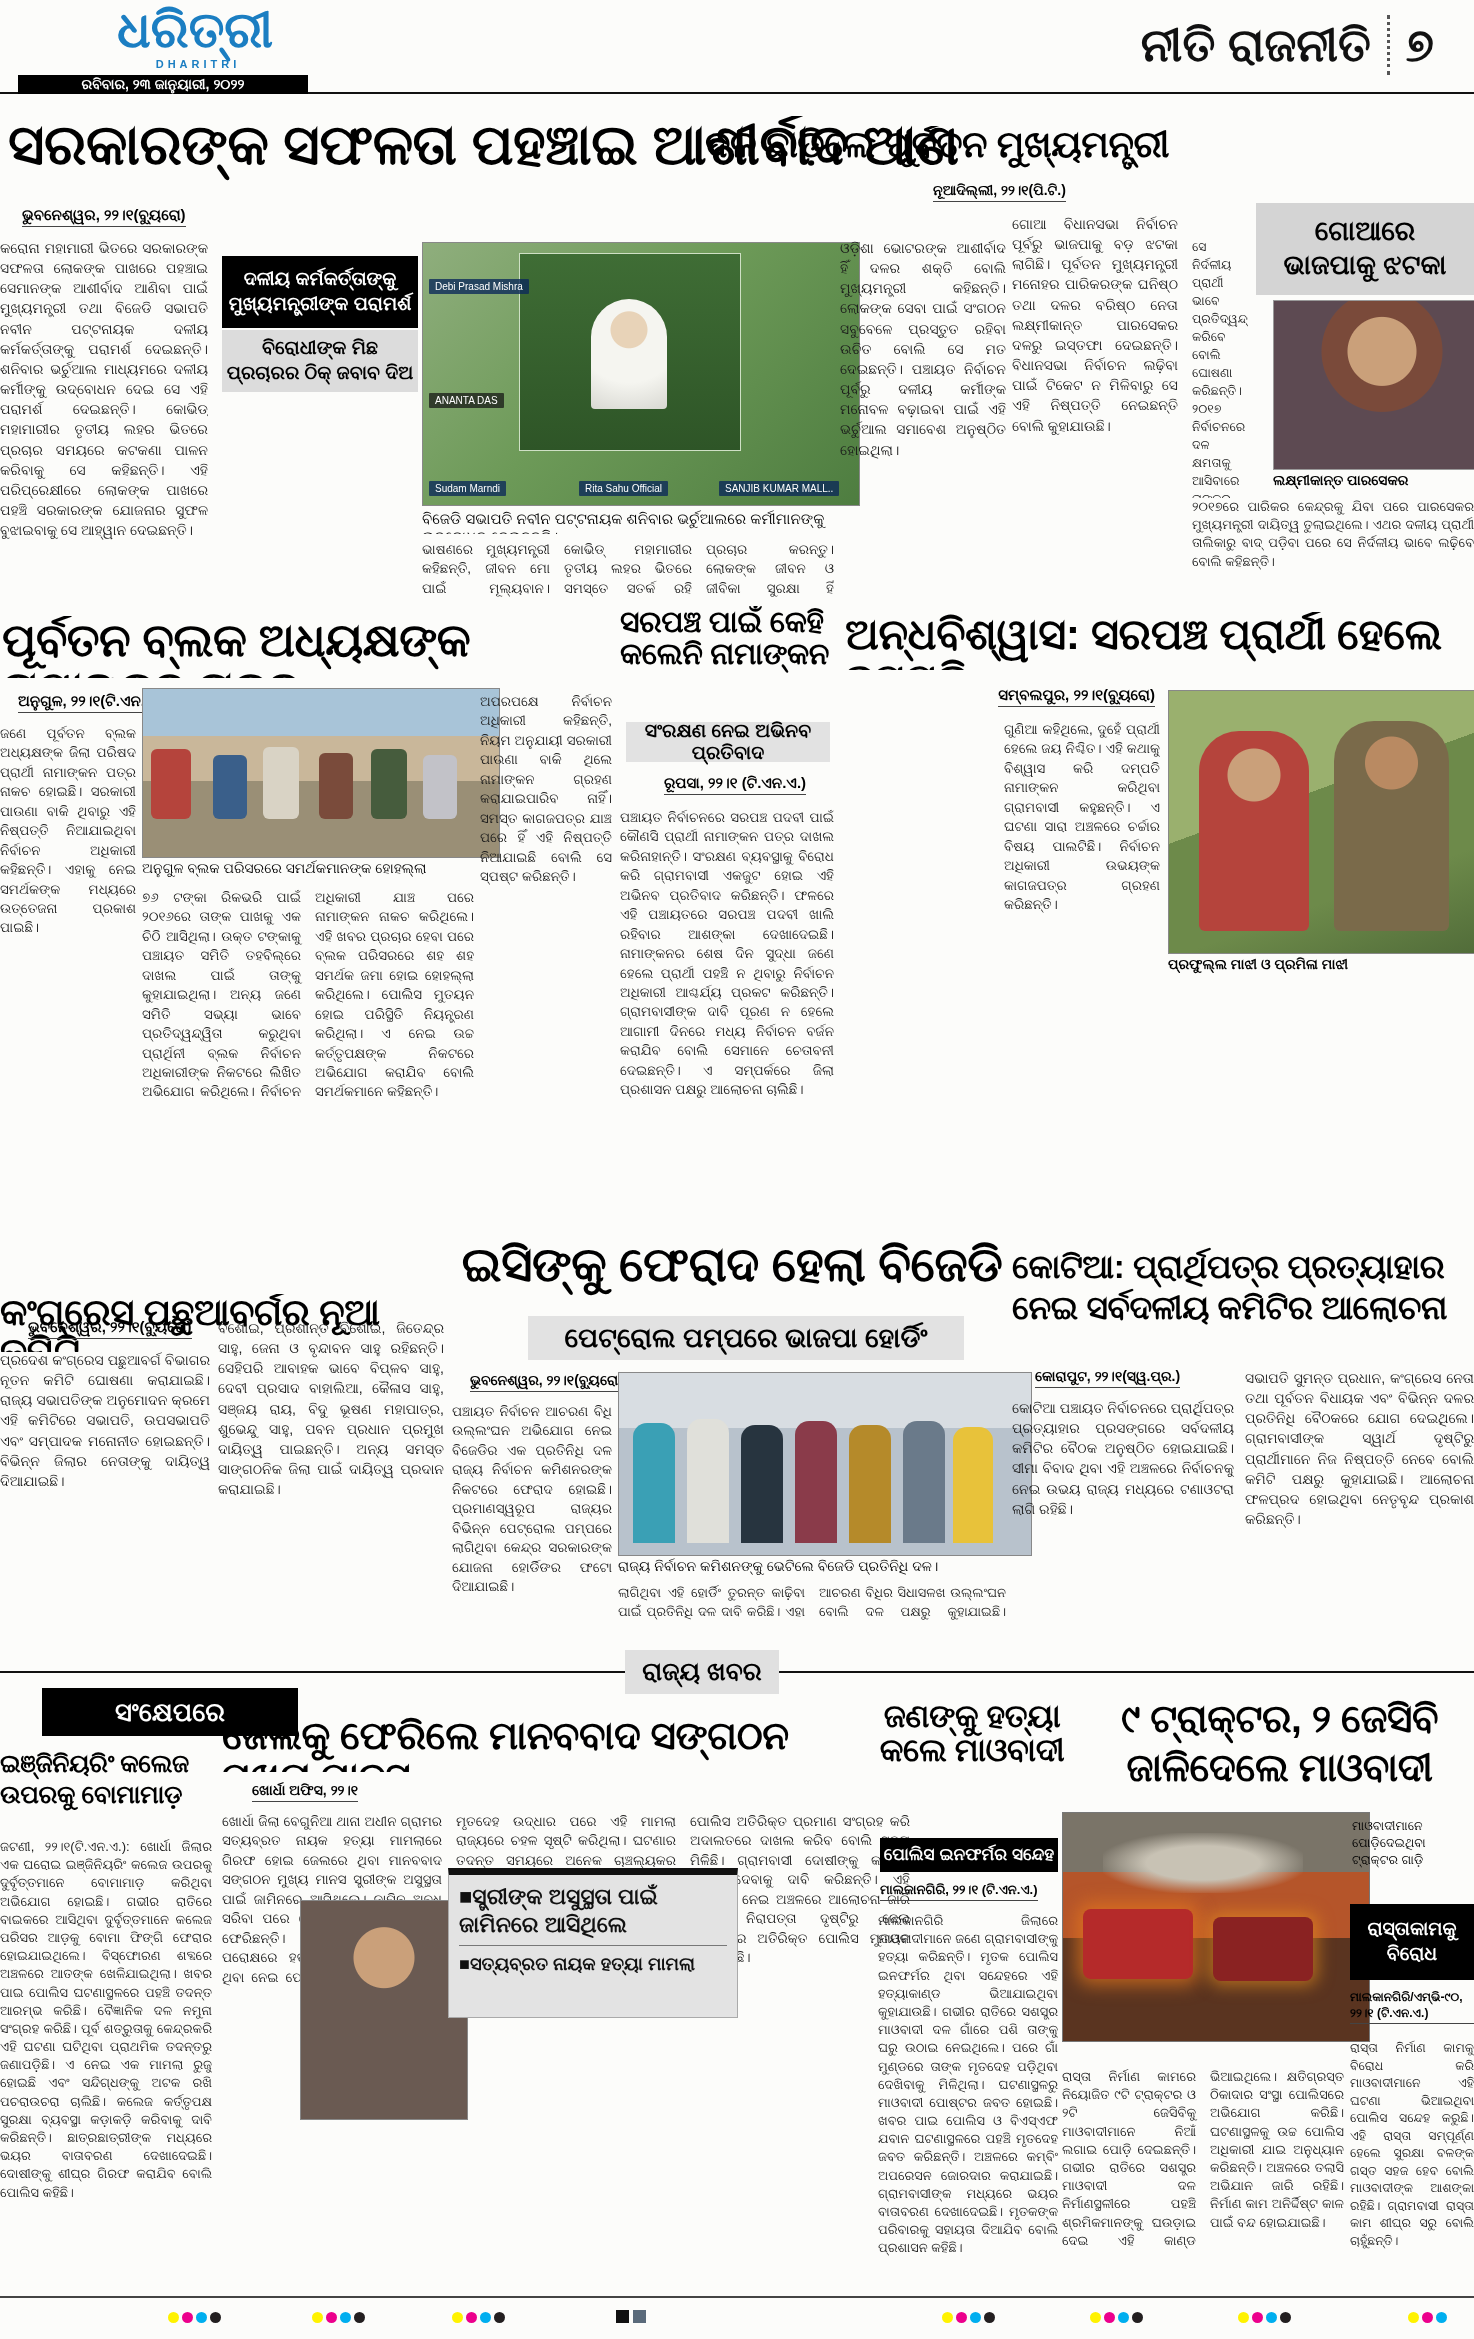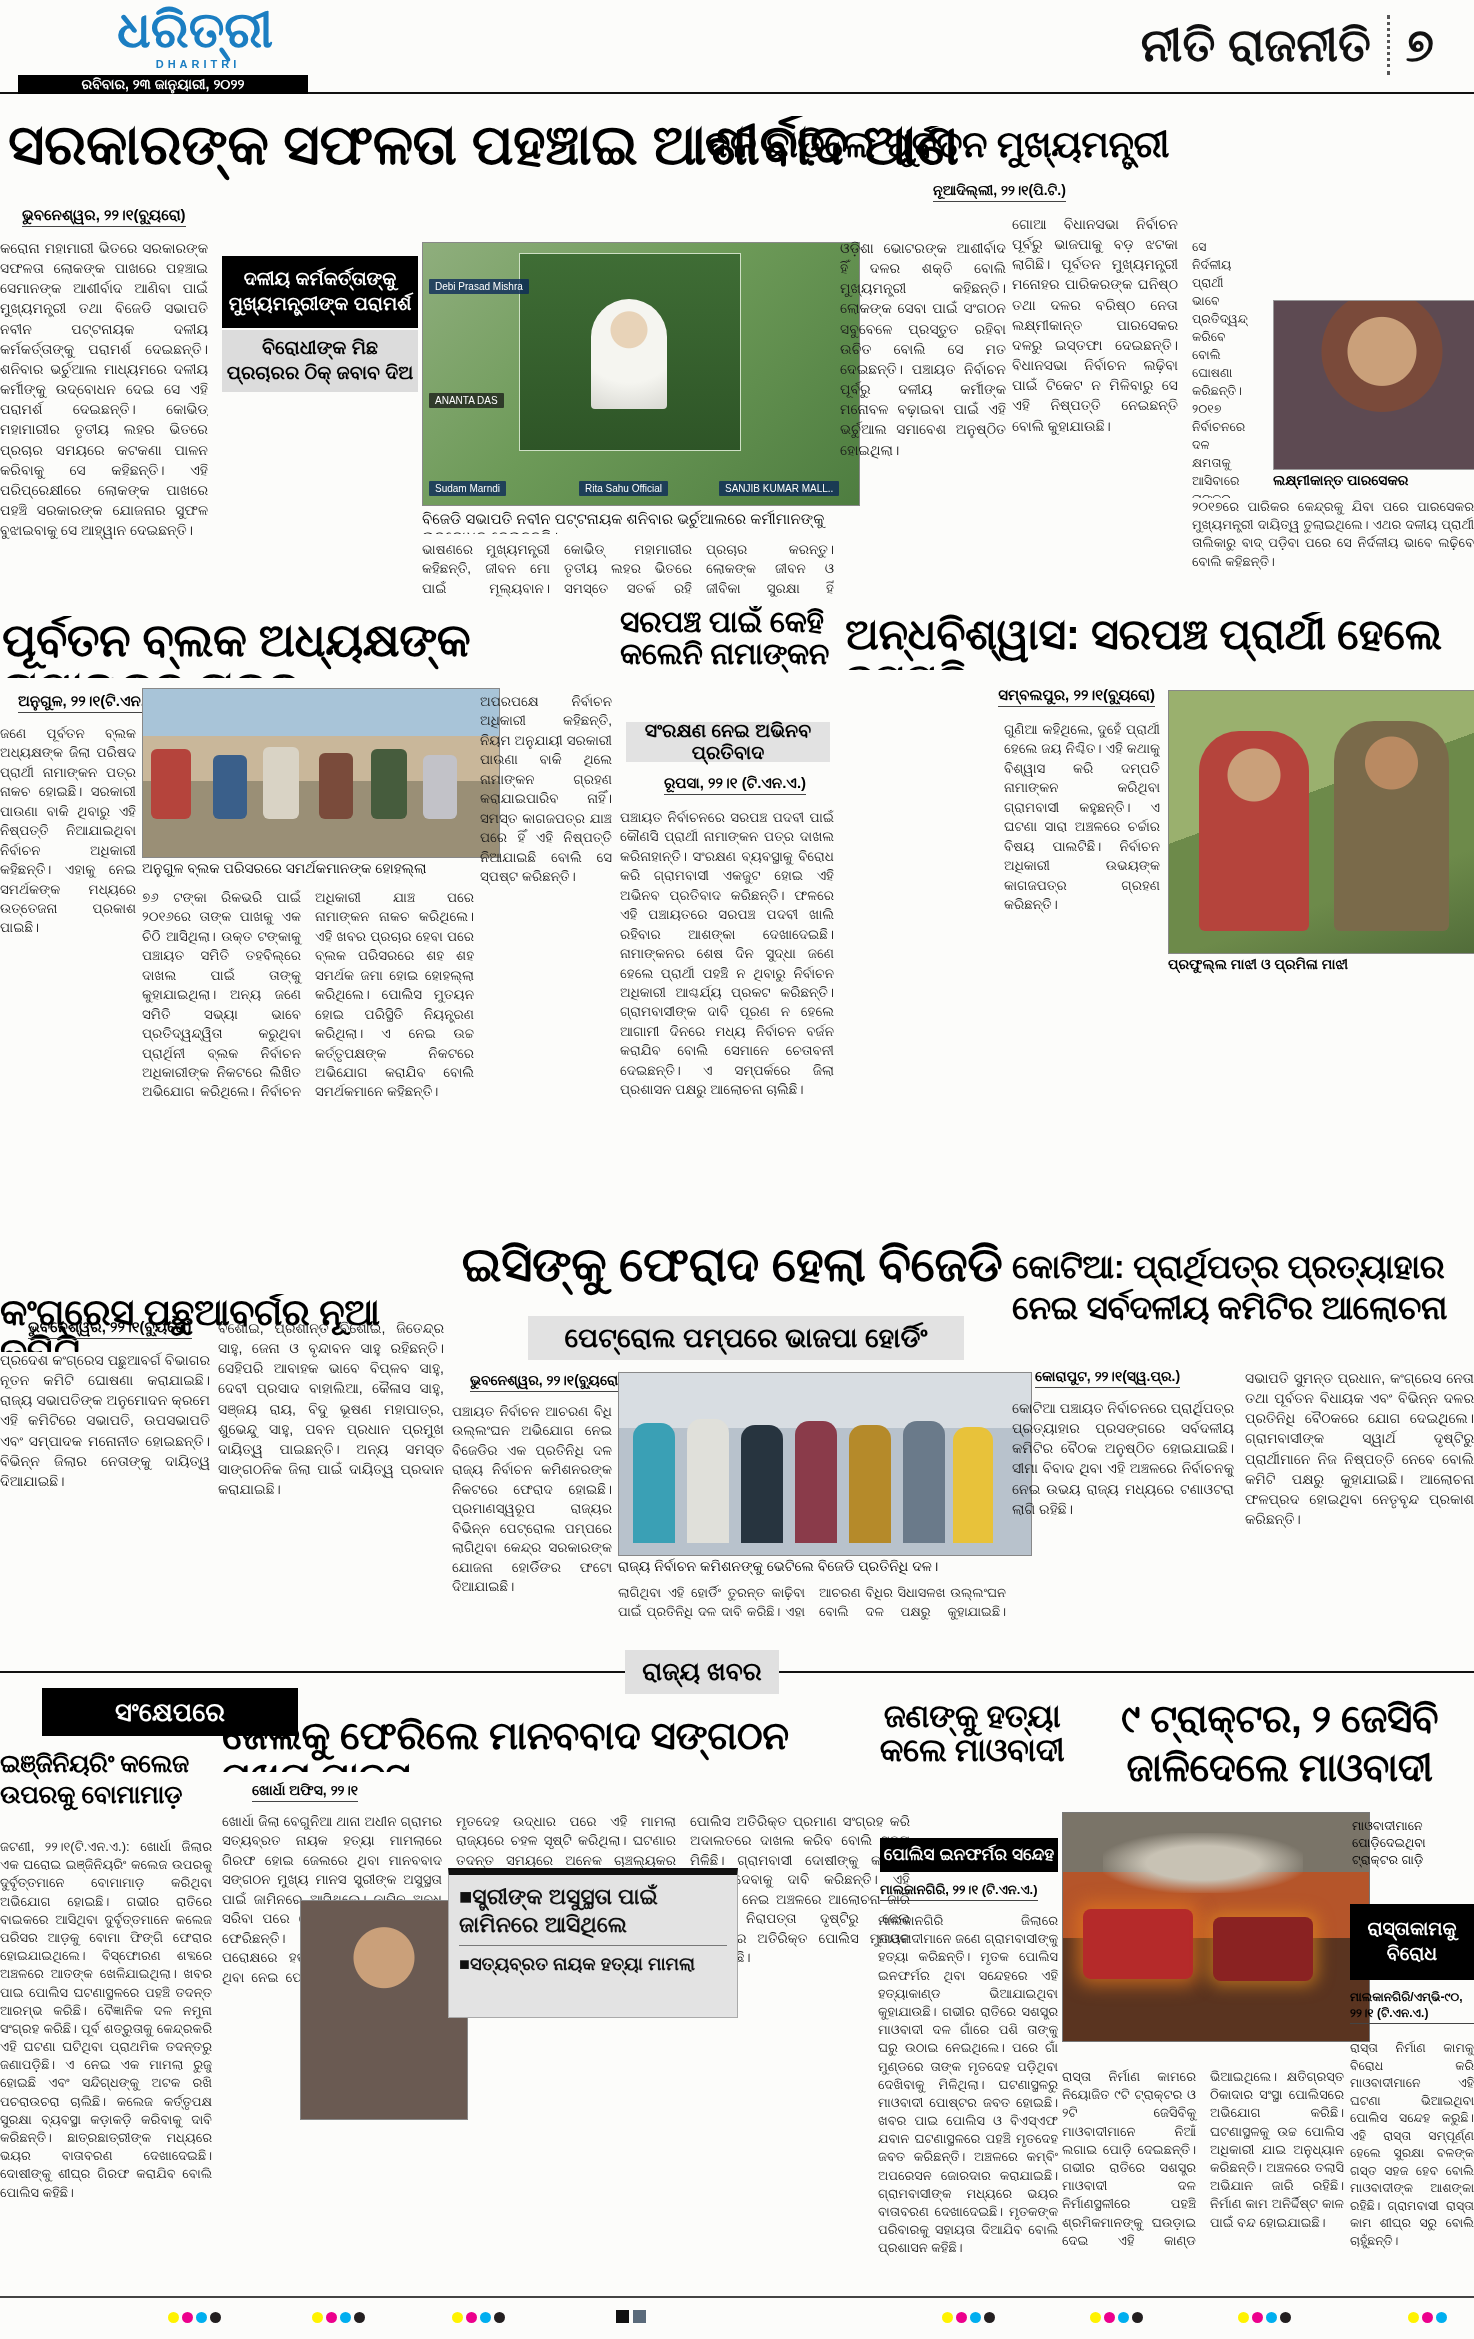--- a/index.html
+++ b/index.html
@@ -58,20 +58,24 @@
   <div class="abs caption" style="left:422px;top:510px;width:412px;height:24px;font-size:15px;">ବିଜେଡି ସଭାପତି ନବୀନ ପଟ୍ଟନାୟକ ଶନିବାର ଭର୍ଚୁଆଲରେ କର୍ମୀମାନଙ୍କୁ ଉଦ୍‌ବୋଧନ ଦେଉଛନ୍ତି।</div>
   <div class="abs body-txt cols3" style="left:422px;top:540px;width:412px;height:66px;font-size:13.5px;">ଭାଷଣରେ ମୁଖ୍ୟମନ୍ତ୍ରୀ କହିଛନ୍ତି, ଜୀବନ ମୋ ପାଇଁ ମୂଲ୍ୟବାନ। କୋଭିଡ୍ ମହାମାରୀର ତୃତୀୟ ଲହର ଭିତରେ ସମସ୍ତେ ସତର୍କ ରହି ପ୍ରଚାର କରନ୍ତୁ। ଲୋକଙ୍କ ଜୀବନ ଓ ଜୀବିକା ସୁରକ୍ଷା ହିଁ ସରକାରଙ୍କ ପ୍ରାଥମିକତା ବୋଲି ସେ କହିଛନ୍ତି।</div>
   <div class="abs body-txt" style="left:840px;top:238px;width:166px;height:370px;">ଓଡ଼ିଶା ଭୋଟରଙ୍କ ଆଶୀର୍ବାଦ ହିଁ ଦଳର ଶକ୍ତି ବୋଲି ମୁଖ୍ୟମନ୍ତ୍ରୀ କହିଛନ୍ତି। ଲୋକଙ୍କ ସେବା ପାଇଁ ସଂଗଠନ ସବୁବେଳେ ପ୍ରସ୍ତୁତ ରହିବା ଉଚିତ ବୋଲି ସେ ମତ ଦେଇଛନ୍ତି। ପଞ୍ଚାୟତ ନିର୍ବାଚନ ପୂର୍ବରୁ ଦଳୀୟ କର୍ମୀଙ୍କ ମନୋବଳ ବଢ଼ାଇବା ପାଇଁ ଏହି ଭର୍ଚୁଆଲ ସମାବେଶ ଅନୁଷ୍ଠିତ ହୋଇଥିଲା।</div>
 
   <div class="abs headline" style="left:705px;top:126px;width:474px;height:52px;font-size:37px;">ଦଳ ଛାଡ଼ିଲେ ପୂର୍ବତନ ମୁଖ୍ୟମନ୍ତ୍ରୀ</div>
   <div class="abs dateline" style="left:933px;top:182px;width:180px;font-size:14px;"><span>ନୂଆଦିଲ୍ଲୀ, ୨୨।୧(ପି.ଟି.)</span></div>
   <div class="abs body-txt" style="left:1012px;top:214px;width:166px;height:394px;">ଗୋଆ ବିଧାନସଭା ନିର୍ବାଚନ ପୂର୍ବରୁ ଭାଜପାକୁ ବଡ଼ ଝଟକା ଲାଗିଛି। ପୂର୍ବତନ ମୁଖ୍ୟମନ୍ତ୍ରୀ ମନୋହର ପାରିକରଙ୍କ ଘନିଷ୍ଠ ତଥା ଦଳର ବରିଷ୍ଠ ନେତା ଲକ୍ଷ୍ମୀକାନ୍ତ ପାରସେକର ଦଳରୁ ଇସ୍ତଫା ଦେଇଛନ୍ତି। ବିଧାନସଭା ନିର୍ବାଚନ ଲଢ଼ିବା ପାଇଁ ଟିକେଟ ନ ମିଳିବାରୁ ସେ ଏହି ନିଷ୍ପତ୍ତି ନେଇଛନ୍ତି ବୋଲି କୁହାଯାଉଛି।</div>
   <div class="abs body-txt" style="left:840px;top:238px;width:166px;height:0px;"></div>
   <div class="abs body-txt" style="left:840px;top:612px;width:0;height:0;"></div>
 
+  <div class="abs greybox" style="left:1256px;top:203px;width:218px;height:92px;font-size:27px;line-height:1.25;flex-direction:column;background:#d4d4d4;">
+    <span>ଗୋଆରେ</span>
+    <span>ଭାଜପାକୁ ଝଟକା</span>
+  </div>
   <div class="abs photo" style="left:1273px;top:300px;width:192px;height:168px;background:radial-gradient(circle at 50% 30%,#caa07a 0 34px,#7a4a3a 35px 60px,#5d4a52 61px 100%);border:1px solid #999;"></div>
   <div class="abs caption" style="left:1273px;top:472px;width:192px;height:22px;font-weight:700;">ଲକ୍ଷ୍ମୀକାନ୍ତ ପାରସେକର</div>
   <div class="abs body-sm" style="left:1192px;top:498px;width:282px;height:110px;">୨୦୧୭ରେ ପାରିକର କେନ୍ଦ୍ରକୁ ଯିବା ପରେ ପାରସେକର ମୁଖ୍ୟମନ୍ତ୍ରୀ ଦାୟିତ୍ୱ ତୁଲାଇଥିଲେ। ଏଥର ଦଳୀୟ ପ୍ରାର୍ଥୀ ତାଲିକାରୁ ବାଦ୍ ପଡ଼ିବା ପରେ ସେ ନିର୍ଦଳୀୟ ଭାବେ ଲଢ଼ିବେ ବୋଲି କହିଛନ୍ତି।</div>
   <div class="abs body-txt" style="left:1192px;top:238px;width:56px;height:260px;font-size:12.5px;">ସେ ନିର୍ଦଳୀୟ ପ୍ରାର୍ଥୀ ଭାବେ ପ୍ରତିଦ୍ୱନ୍ଦ୍ୱିତା କରିବେ ବୋଲି ଘୋଷଣା କରିଛନ୍ତି। ୨୦୧୭ ନିର୍ବାଚନରେ ଦଳ କ୍ଷମତାକୁ ଆସିବାରେ ତାଙ୍କର ଗୁରୁତ୍ୱପୂର୍ଣ୍ଣ ଭୂମିକା ଥିଲା। ଏଥର ପ୍ରାର୍ଥୀ ତାଲିକାରୁ ବାଦ୍ ପଡ଼ିବା ପରେ ସେ ଅସନ୍ତୋଷ ପ୍ରକାଶ କରିଥିଲେ। ଏହି ଘଟଣା ଦଳ ପାଇଁ ବଡ଼ ଧକ୍କା ବୋଲି ରାଜନୈତିକ ମହଲରେ ଆଲୋଚନା ହେଉଛି।</div>
 
   <div class="abs headline" style="left:2px;top:616px;width:610px;height:62px;font-size:46px;">ପୂର୍ବତନ ବ୍ଲକ ଅଧ୍ୟକ୍ଷଙ୍କ ନାମାଙ୍କନ ନାକଚ</div>
   <div class="abs dateline" style="left:18px;top:692px;width:220px;"><span>ଅନୁଗୁଳ, ୨୨।୧(ଟି.ଏନ.ଏ.)</span></div>
   <div class="abs body-txt" style="left:0;top:724px;width:136px;height:506px;font-size:13.5px;">ଜଣେ ପୂର୍ବତନ ବ୍ଲକ ଅଧ୍ୟକ୍ଷଙ୍କ ଜିଲା ପରିଷଦ ପ୍ରାର୍ଥୀ ନାମାଙ୍କନ ପତ୍ର ନାକଚ ହୋଇଛି। ସରକାରୀ ପାଉଣା ବାକି ଥିବାରୁ ଏହି ନିଷ୍ପତ୍ତି ନିଆଯାଇଥିବା ନିର୍ବାଚନ ଅଧିକାରୀ କହିଛନ୍ତି। ଏହାକୁ ନେଇ ସମର୍ଥକଙ୍କ ମଧ୍ୟରେ ଉତ୍ତେଜନା ପ୍ରକାଶ ପାଇଛି।</div>
   <div class="abs photo" style="left:142px;top:688px;width:332px;height:168px;background:linear-gradient(180deg,#a8c4d8 0 28%,#c9b79a 28% 55%,#9a8f76 55% 100%);border:1px solid #888;">
     <div class="abs" style="left:8px;top:60px;width:40px;height:70px;background:#b5443c;border-radius:6px;"></div>

